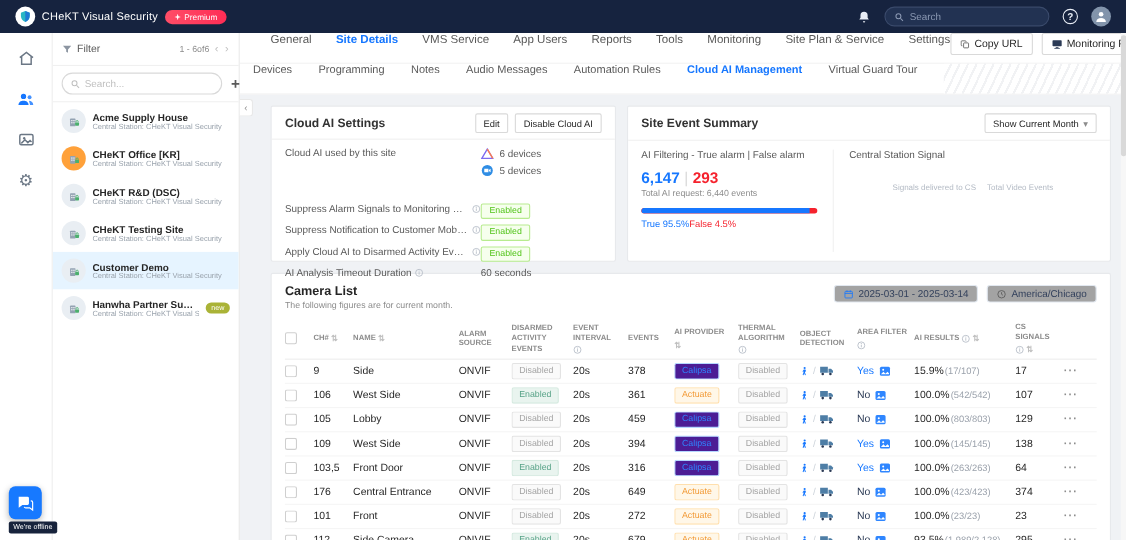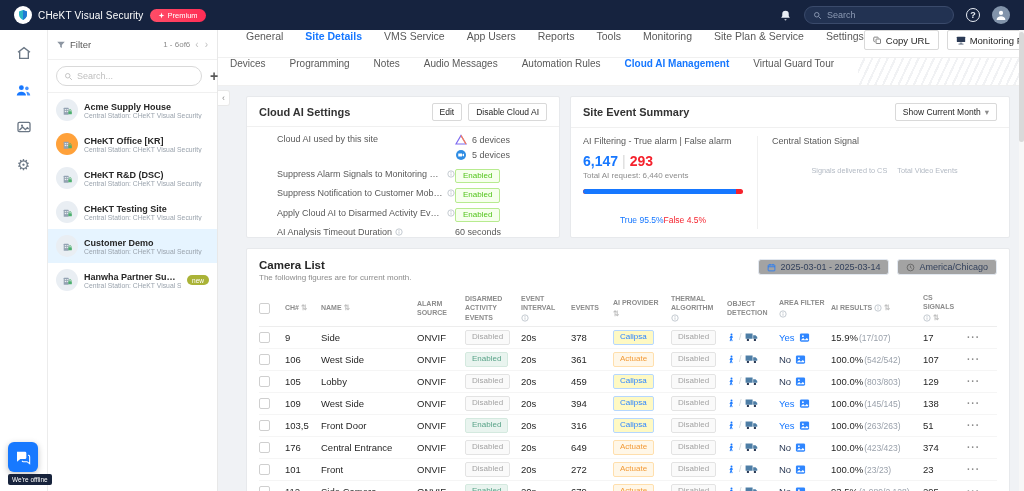--- a/index.html
+++ b/index.html
@@ -65,21 +65,21 @@
 
   .content{flex:1;padding:10px 14px 0 28px;overflow:hidden}
   .cards-row{display:flex;gap:10px;height:142px}
   .card{background:#fff;border:1px solid #e7e9ec;border-radius:2px}
   .card-head{display:flex;align-items:center;justify-content:space-between;padding:6px 12px;border-bottom:1px solid #f0f0f0;min-height:30px}
   .card-title{font-size:11px;font-weight:700;color:#333}
   .head-btns{display:flex;gap:6px;align-items:center}
 
   
   .cloud-card{width:314px;flex:none;display:flex;flex-direction:column}
-  .cloud-body{padding:7px 30px;display:flex;flex-direction:column;gap:4px;font-size:9px;color:#595959}
+  .cloud-body{padding:7px 12px;display:flex;flex-direction:column;gap:20px;font-size:9px;color:#595959}
   .setting-row{display:flex;align-items:flex-start;min-height:13px}
   .setting-label{width:178px;display:flex;align-items:center;gap:3px;flex:none}
   .setting-label .lbl{white-space:nowrap;overflow:hidden;text-overflow:ellipsis}
   .info-icon{display:inline-flex;flex:none}
   .setting-value.type-badge .val{display:inline-block;font-size:8px;color:#52c41a;background:#f6ffed;border:1px solid #b7eb8f;border-radius:2px;padding:1px 7px;line-height:1.3}
   .setting-value.type-text .val{font-size:9px;color:#595959}
   .devices-row{margin-bottom:4px}
   .devices-col{display:flex;flex-direction:column;gap:3px}
   .device-line{display:flex;align-items:center;gap:5px}
 
@@ -89,21 +89,21 @@
   .sum-left{flex:1;border-right:1px solid #f0f0f0;padding-right:14px;min-width:0}
   .sum-right{width:225px;flex:none}
   .filter-caption,.cs-title{font-size:9px;color:#595959}
   .counts{margin-top:7px;font-size:14px;font-weight:600}
   .count-true{color:#1677ff}
   .count-sep{color:#d9d9d9;font-weight:400;margin:0 4px}
   .count-false{color:#f5222d}
   .total-caption{font-size:8px;color:#8c8c8c;margin-top:2px}
   .bar{margin-top:9px;height:5px;border-radius:3px;background:#f5222d;overflow:hidden}
   .bar-fill{height:100%;background:#1677ff;border-radius:3px 0 0 3px}
-  .bar-labels{display:flex;justify-content:center;margin-top:21px;font-size:8.5px}
+  .bar-labels{display:flex;justify-content:flex-start;margin-top:4px;font-size:8.5px}
   .lbl-true{color:#1677ff}.lbl-false{color:#f5222d}
   .cs-stats{margin-top:18px;text-align:center;white-space:nowrap}
   .cs-delivered{font-size:15px;font-weight:700;color:#1677ff}
   .cs-total{font-size:9.5px;color:#8c8c8c;margin-left:4px}
   .cs-pct{font-size:8px;color:#1677ff;margin-left:4px;background:#eef6ff;padding:1px 3px;border-radius:2px}
   .cs-captions{display:flex;justify-content:center;gap:10px;font-size:7.3px;color:#b3bac4;margin-top:20px}
 
   
   .camera-card{margin-top:10px;padding:10px 12px 0;min-height:320px}
   .cl-head{display:flex;justify-content:space-between;align-items:flex-start}
@@ -115,21 +115,21 @@
   .trow{display:grid;grid-template-columns:26px 36px 96px 48px 56px 50px 42px 58px 56px 52px 52px 92px 44px 24px;align-items:center}
   .thead{margin-top:8px;border-bottom:1px solid #ededed;padding:3px 0;min-height:30px}
   .th{font-size:7px;font-weight:700;color:#8c8c8c;line-height:1.3;display:flex;align-items:center;flex-wrap:wrap;gap:2px;padding-right:5px}
   .sort-icon{font-size:7.5px;color:#bfbfbf;cursor:pointer}
   .tbody .trow{height:22px;border-bottom:1px solid #f5f5f5;font-size:9.5px;color:#262626;cursor:default}
   .td{padding-right:5px;white-space:nowrap;overflow:hidden;text-overflow:ellipsis}
   .cb{width:11px;height:11px;border:1px solid #cfcfcf;border-radius:2px;display:inline-block;background:#fff;cursor:pointer;vertical-align:middle}
   .pill{display:inline-block;font-size:8px;padding:1px 6px;border-radius:2px;border:1px solid transparent;line-height:1.3}
   .pill.disarmed-enabled{background:#e9f4ef;color:#57a287;border-color:#d4e9df}
   .pill.disarmed-disabled,.pill.thermal-disabled{background:#fafafa;color:#a3a3a3;border-color:#e3e3e3}
-  .pill.provider-calipsa{background:#fef9c3;color:#2f86ff;border-color:#b5d7ff;cursor:pointer}
+  .pill.provider-calipsa{background:#4c1d95;color:#2f86ff;border-color:#b5d7ff;cursor:pointer}
   .pill.provider-actuate{background:#fff7e8;color:#f29b38;border-color:#ffdfad;cursor:pointer}
   .object-cell{display:flex;align-items:center;gap:3px}
   .obj-slash{color:#cdd3da;font-size:9px}
   .area-cell{display:flex;align-items:center;gap:4px}
   .area-cell .area-yes{color:#1677ff}
   .area-cell .area-no{color:#2b3a55}
   .area-img{display:inline-flex;cursor:pointer}
   .results .pct{color:#262626}
   .results .detail{color:#9aa1ab;margin-left:1px;font-size:8.5px}
   .more{color:#8c8c8c;font-weight:700;letter-spacing:1px;cursor:pointer;font-size:10px}
@@ -877,21 +877,21 @@
                     <svg viewBox="0 0 24 24" width="11" height="11">
                       <rect x="2" y="3" width="20" height="18" rx="3" fill="#2f86ff"></rect>
                       <circle cx="8.5" cy="9" r="2" fill="#fff"></circle>
                       <path d="M4 18l5-5 4 4 4-4 3 3v2z" fill="#fff"></path>
                     </svg>
                   </span>
                 </div>
                 <div class="td results">
                   <span class="pct">100.0%</span><span class="detail">(263/263)</span>
                 </div>
-                <div class="td">51</div>
+                <div class="td">64</div>
                 <div class="td more">···</div>
               </div>
 
               <div class="trow">
                 <div class="td"><span class="cb"></span></div>
                 <div class="td">176</div>
                 <div class="td">Central Entrance</div>
                 <div class="td">ONVIF</div>
                 <div class="td"><span class="pill disarmed-disabled">Disabled</span></div>
                 <div class="td">20s</div>

